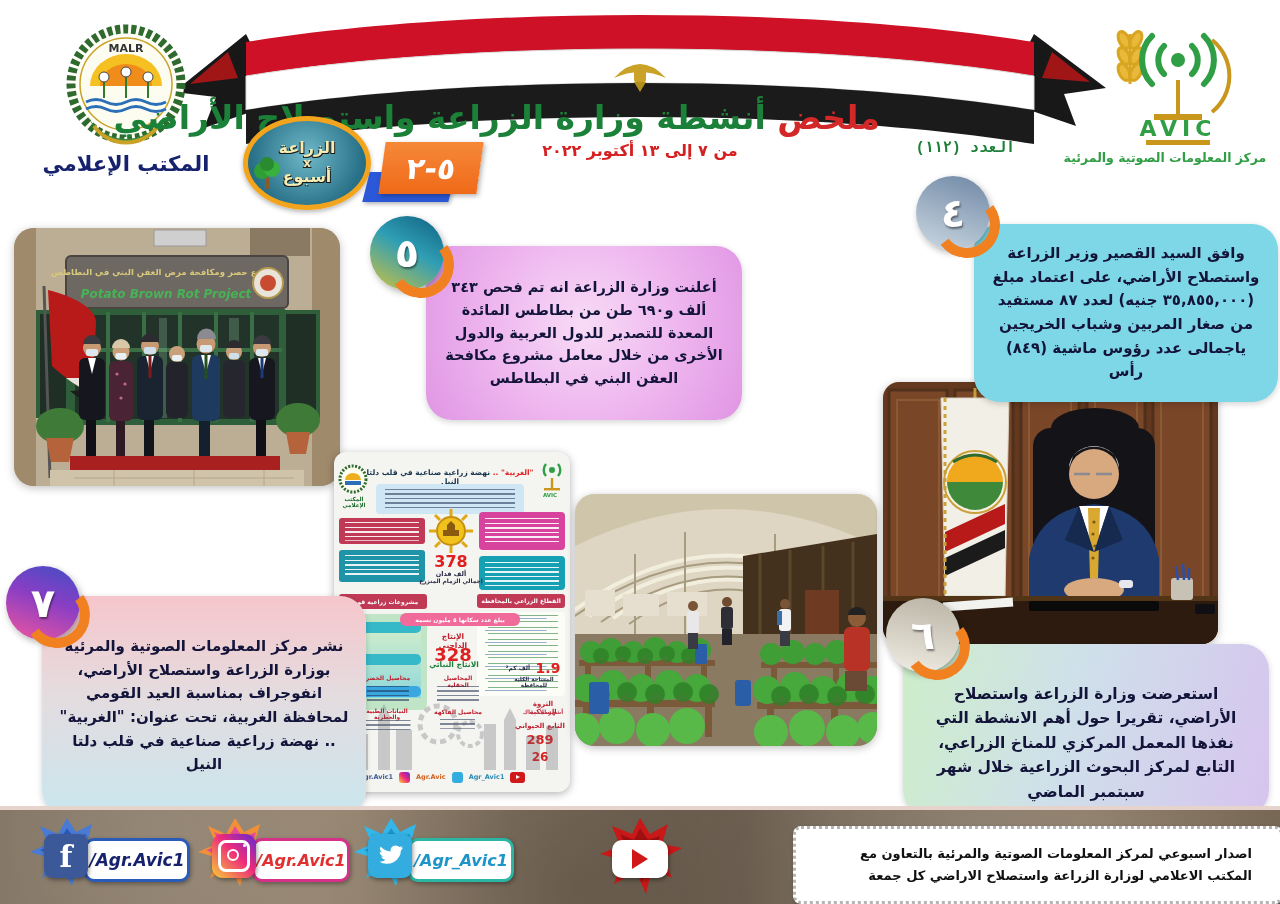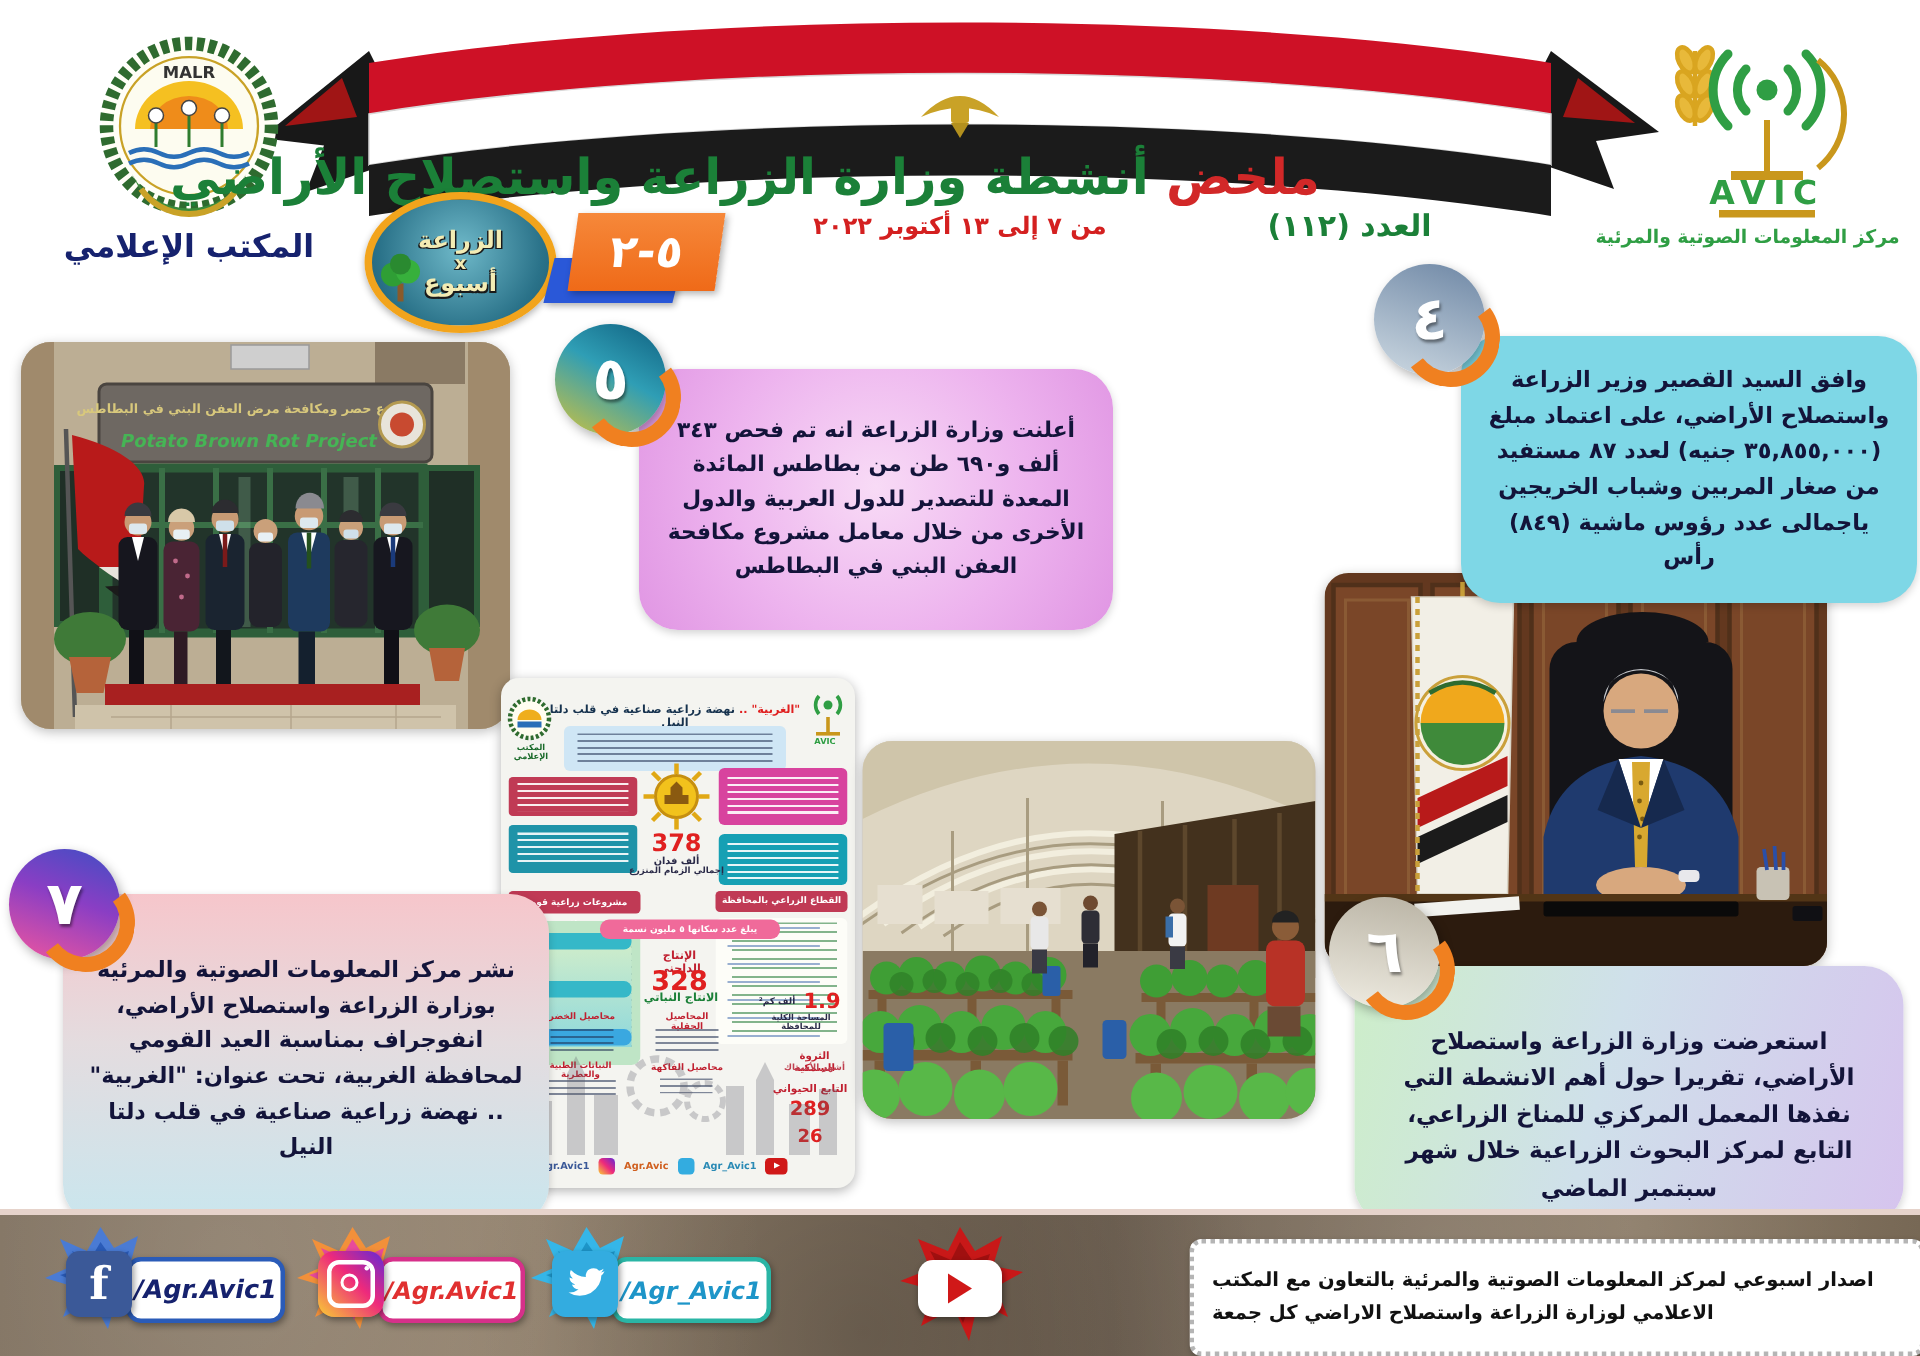--- a/index.html
+++ b/index.html
@@ -5,21 +5,21 @@
   html,body{margin:0;padding:0;}
   body{width:1280px;height:904px;position:relative;background:#ffffff;overflow:hidden;
        font-family:"DejaVu Sans",sans-serif;}
   .abs{position:absolute;}
   .rtl{direction:rtl;}
   
   .office-label{font-size:21px;font-weight:800;color:#16226e;text-align:center;}
   .main-title{font-size:33px;font-weight:800;white-space:nowrap;}
   .main-title .t-red{color:#d22828;} .main-title .t-green{color:#1b8038;}
   .date-line{font-size:16px;font-weight:800;color:#d42020;text-align:center;}
-  .issue-label{font-size:20px;font-weight:800;color:#1b8038;text-align:left;}
+  .issue-label{font-size:15px;font-weight:800;color:#1b8038;text-align:right;font-family:Liberation Mono, monospace;}
   .avic-caption{font-size:12.5px;font-weight:700;color:#2f9e44;text-align:center;}
   
   .week-badge{width:118px;height:84px;border-radius:50%;border:5px solid #f2a41c;
       background:radial-gradient(circle at 50% 40%,#6fb9c9 0%,#2a7289 70%,#1c5a6e 100%);
       box-shadow:0 2px 5px rgba(0,0,0,.3);display:flex;flex-direction:column;align-items:center;justify-content:center;}
   .week-badge .wl{color:#f3ecb4;font-weight:800;line-height:1.05;text-shadow:1px 1px 0 #1a1a1a, -1px 1px 0 #1a1a1a;}
   .wl1{font-size:16px;} .wl2{font-size:12px;} .wl3{font-size:16px;}
   .week-tree{position:absolute;left:4px;bottom:14px;width:30px;height:34px;}
   
   .part-blue{width:86px;height:30px;background:#2a58d8;transform:skewX(-14deg);box-shadow:2px 2px 4px rgba(0,0,0,.3);}
@@ -56,21 +56,21 @@
      background:
        radial-gradient(circle at 12% 30%,rgba(255,255,255,.12),transparent 32%),
        radial-gradient(circle at 45% 80%,rgba(0,0,0,.18),transparent 38%),
        radial-gradient(circle at 75% 25%,rgba(255,255,255,.10),transparent 30%),
        linear-gradient(90deg,#7d6e5c,#93826d 28%,#6e6051 58%,#8c7c68 85%,#776855);
      border-top:4px solid #e6d3cb;z-index:8;}
   .chip-label{background:#fff;border-radius:10px;display:flex;align-items:center;justify-content:center;
      font-weight:800;font-style:italic;box-shadow:1px 2px 4px rgba(0,0,0,.35);}
   .note-box{background:#fff;border:3px dotted #b5b5b5;border-radius:8px;display:flex;align-items:center;justify-content:center;
      padding:6px 12px;box-shadow:1px 2px 4px rgba(0,0,0,.3);}
-  .note-box p{margin:0;font-size:13px;font-weight:800;color:#111;text-align:left;line-height:1.7;direction:rtl;}
+  .note-box p{margin:16px;font-size:13px;font-weight:800;color:#111;text-align:right;line-height:1.7;direction:rtl;}
 </style>
 </head>
 <body>
 
 <svg class="abs" style="left:168px;top:0px;" width="944" height="160" viewBox="0 0 944 160">
   <polygon points="78,34 6,92 48,97 36,128 112,102" fill="#181818"></polygon>
   <polygon points="60,52 22,84 70,78" fill="#a01515"></polygon>
   <polygon points="866,34 938,88 896,94 908,126 832,100" fill="#181818"></polygon>
   <polygon points="884,52 922,82 874,78" fill="#a01515"></polygon>
   <path d="M78,42 C300,6 644,6 866,42 L866,76 C644,40 300,40 78,76 Z" fill="#ce1126"></path>
@@ -134,21 +134,21 @@
 </svg>
 <div class="abs avic-caption" style="left:1060px;top:150px;width:210px;" dir="rtl">مركز المعلومات الصوتية والمرئية</div>
 
 <div class="abs main-title rtl" style="left:400px;top:98px;width:480px;">
   <span class="t-red">ملخض</span>
   <span class="t-green">أنشطة وزارة الزراعة واستصلاح الأراضي</span>
 </div>
 <div class="abs date-line" style="left:470px;top:141px;width:340px;" dir="rtl">من ٧ إلى ١٣ أكتوبر ٢٠٢٢</div>
 <div class="abs issue-label" style="left:845px;top:138px;width:170px;" dir="rtl">العدد (١١٢)</div>
 
-<div class="abs week-badge" style="left:243px;top:128px;">
+<div class="abs week-badge" style="left:243px;top:116px;">
   <svg class="week-tree" viewBox="0 0 30 34">
     <rect x="13" y="20" width="4" height="12" fill="#8a5a2a"></rect>
     <circle cx="10" cy="14" r="8" fill="#2f9e35"></circle>
       <circle cx="20" cy="12" r="8" fill="#37b03c"></circle>
       <circle cx="15" cy="7" r="7" fill="#2a8a30"></circle>
   </svg>
   <span class="wl wl1">الزراعة</span>
   <span class="wl wl2">x</span>
   <span class="wl wl3">أسبوع</span>
 </div>

